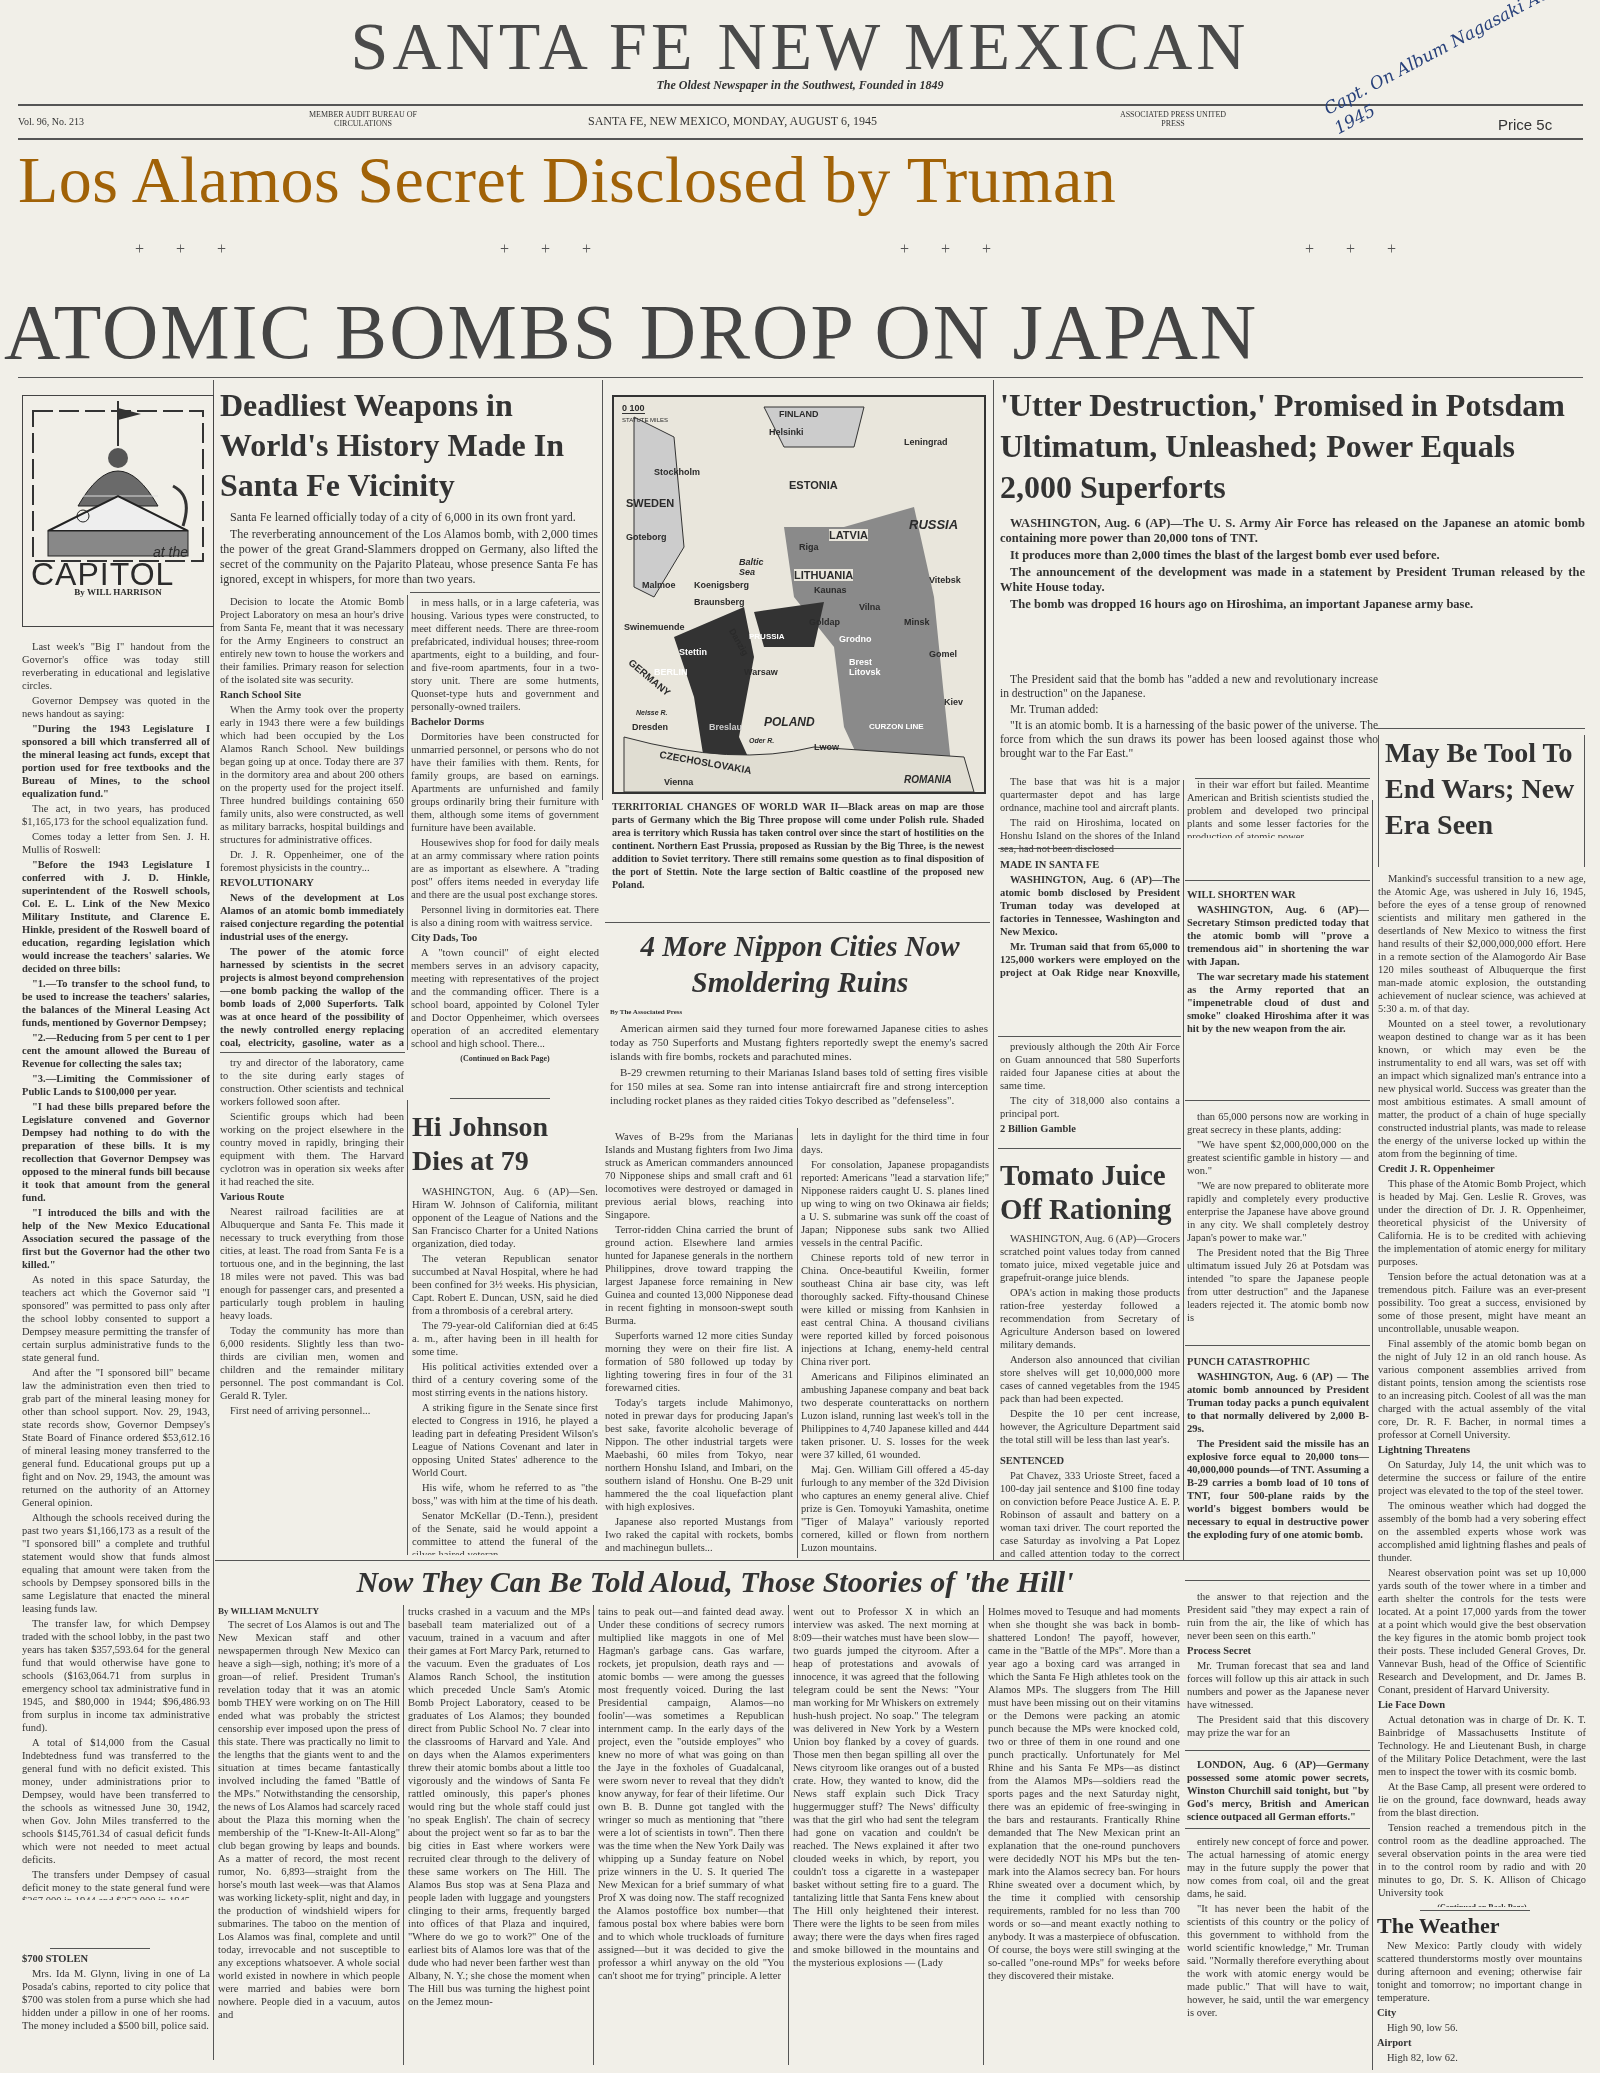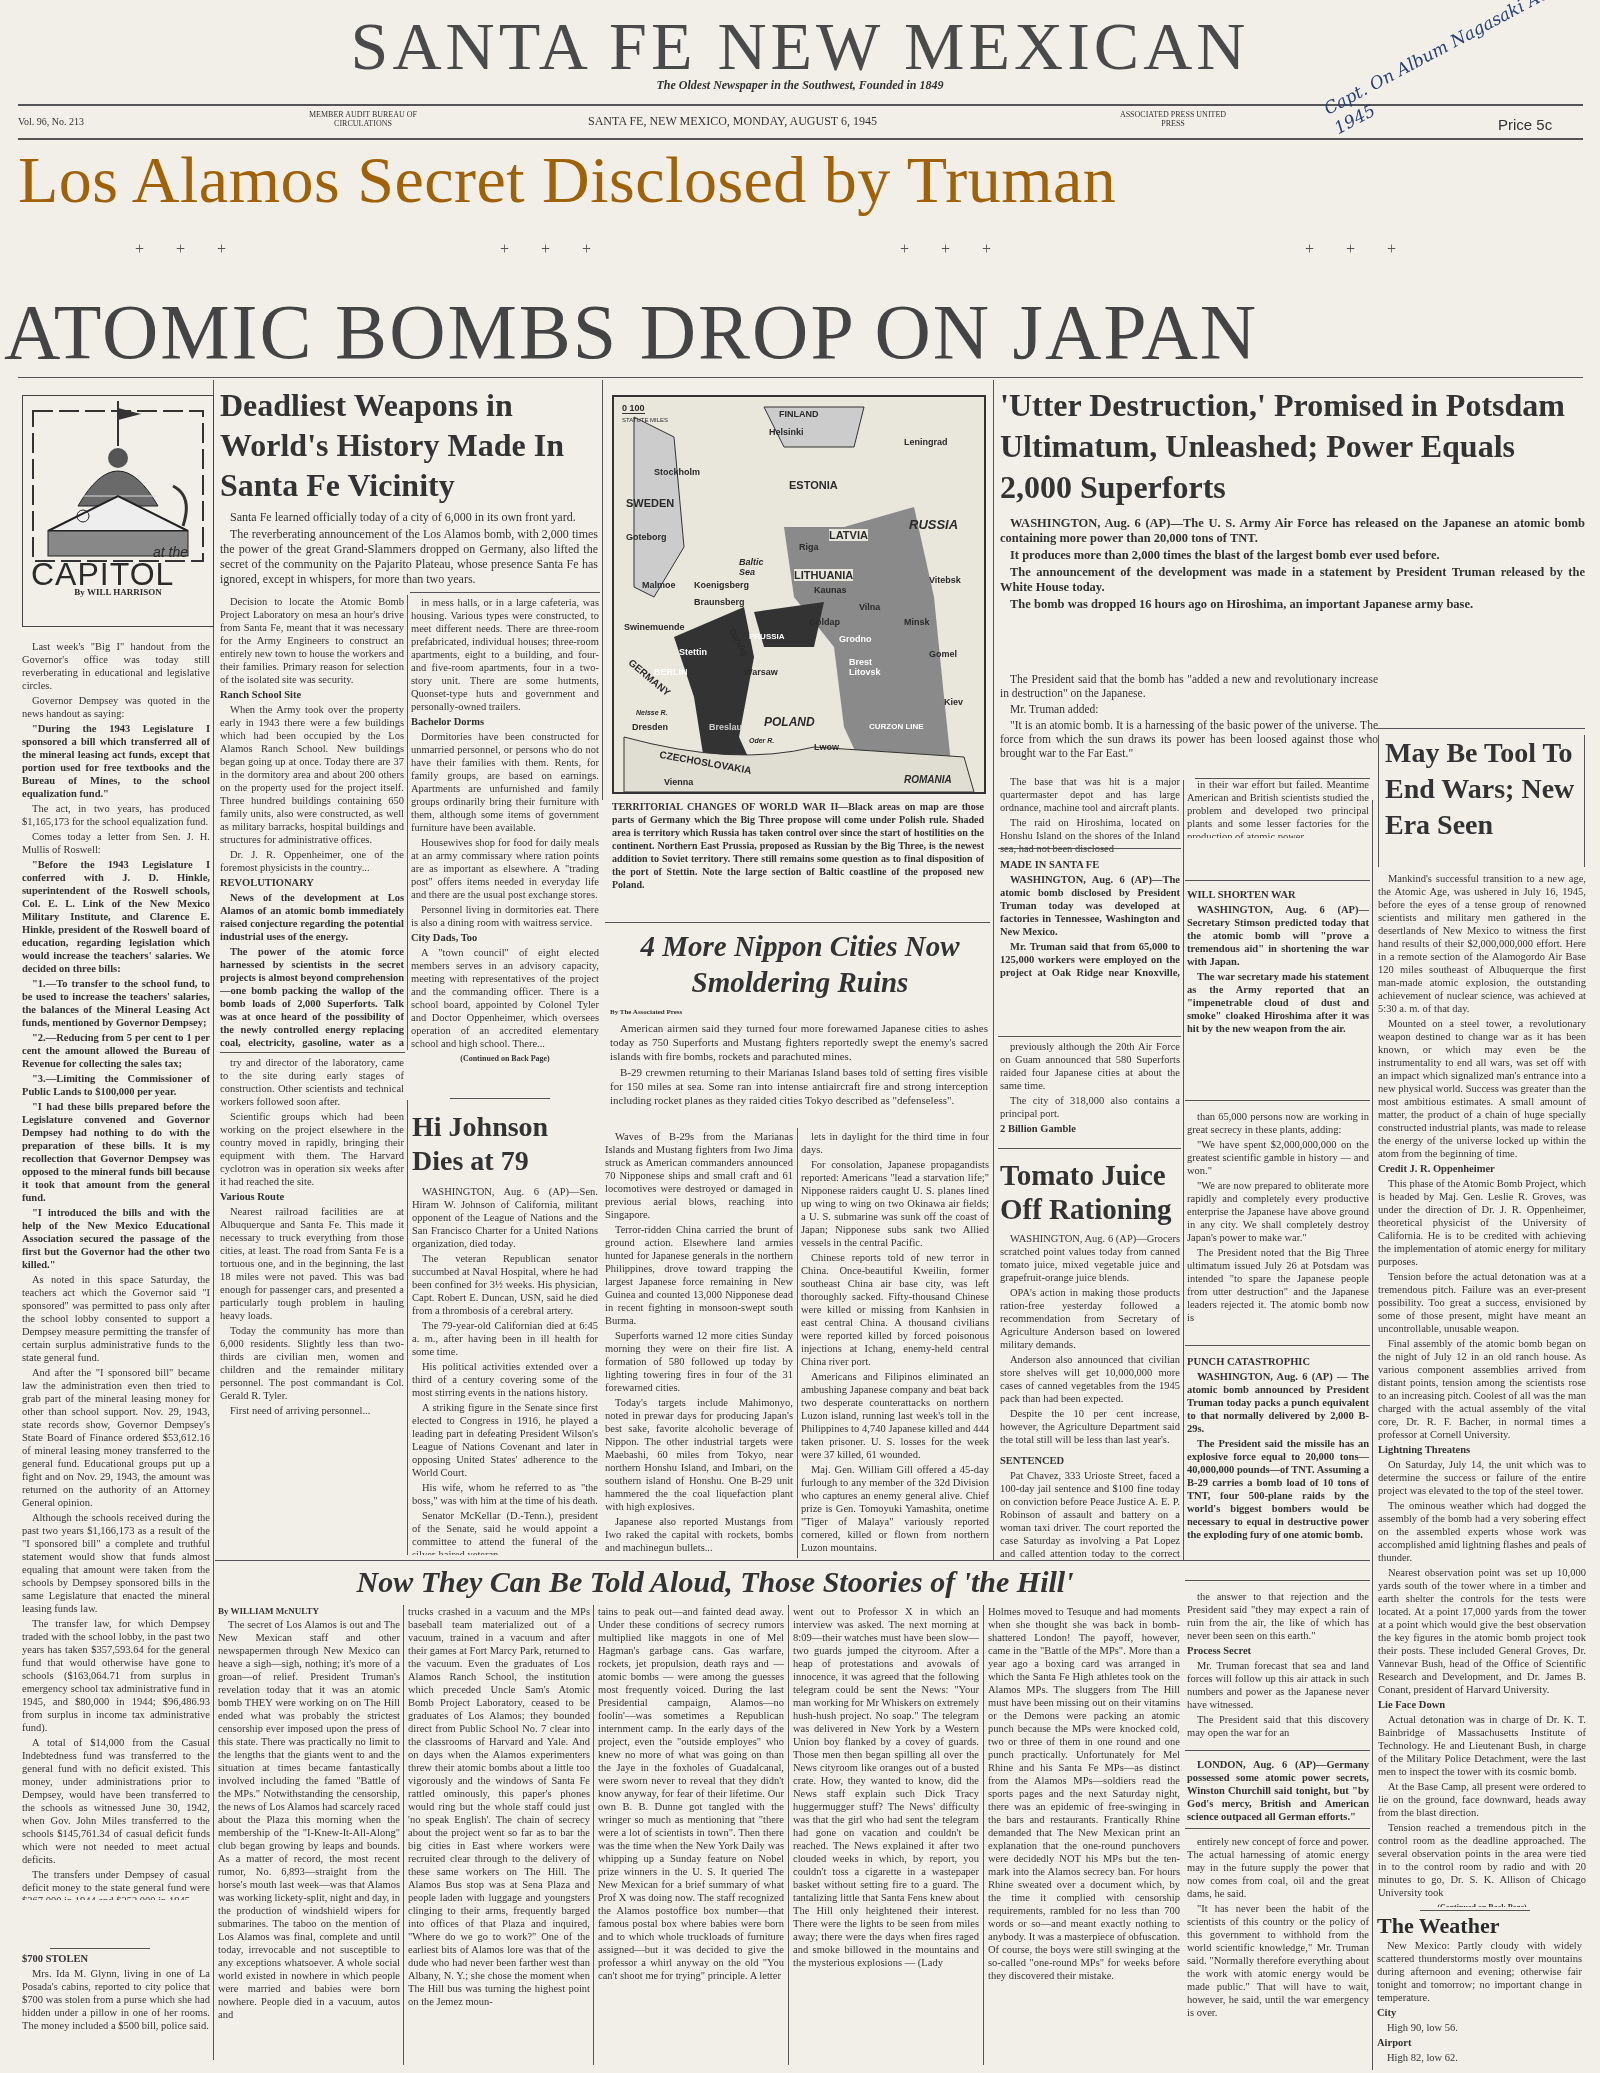--- a/index.html
+++ b/index.html
@@ -309,21 +309,21 @@
   <p class="sub">PUNCH CATASTROPHIC</p>
   <p>WASHINGTON, Aug. 6 (AP) — The atomic bomb announced by President Truman today packs a punch equivalent to that normally delivered by 2,000 B-29s.</p>
   <p>The President said the missile has an explosive force equal to 20,000 tons—40,000,000 pounds—of TNT. Assuming a B-29 carries a bomb load of 10 tons of TNT, four 500-plane raids by the world's biggest bombers would be necessary to equal in destructive power the exploding fury of one atomic bomb.</p>
   <p>The atomic bomb dwarfs by 2,000 times the blast power of the British "grand-slam" bomb, which weighed approximately 11 tons.</p>
 </div>
 <div class="hrule" style="left:1185px;top:1580px;width:185px;"></div>
 <div class="col" style="left:1187px;top:1590px;width:182px;height:160px;">
   <p>the answer to that rejection and the President said "they may expect a rain of ruin from the air, the like of which has never been seen on this earth."</p>
   <p class="sub">Process Secret</p>
   <p>Mr. Truman forecast that sea and land forces will follow up this air attack in such numbers and power as the Japanese never have witnessed.</p>
-  <p>The President said that this discovery may open the war for an</p>
+  <p>The President said that this discovery may prize the war for an</p>
 </div>
 <div class="hrule" style="left:1185px;top:1750px;width:185px;"></div>
 <div class="col" style="left:1187px;top:1758px;width:182px;height:70px;font-weight:bold;">
   <p>LONDON, Aug. 6 (AP)—Germany possessed some atomic power secrets, Winston Churchill said tonight, but "by God's mercy, British and American science outpaced all German efforts."</p>
 </div>
 <div class="hrule" style="left:1185px;top:1828px;width:185px;"></div>
 <div class="col" style="left:1187px;top:1835px;width:182px;height:230px;">
   <p>entirely new concept of force and power. The actual harnessing of atomic energy may in the future supply the power that now comes from coal, oil and the great dams, he said.</p>
   <p>"It has never been the habit of the scientists of this country or the policy of this government to withhold from the world scientific knowledge," Mr. Truman said. "Normally therefore everything about the work with atomic energy would be made public." That will have to wait, however, he said, until the war emergency is over.</p>
 </div>

